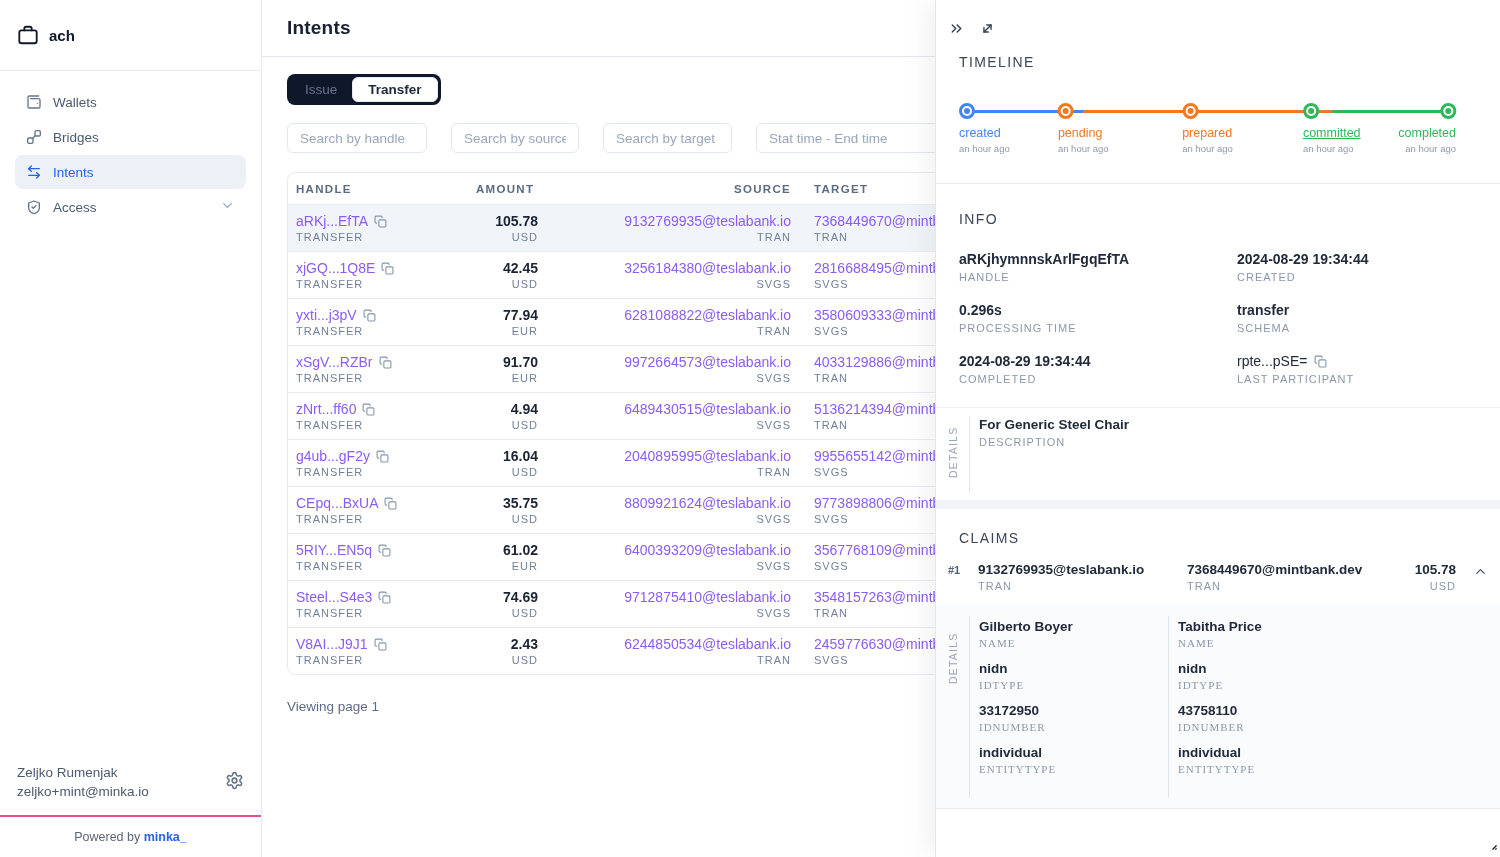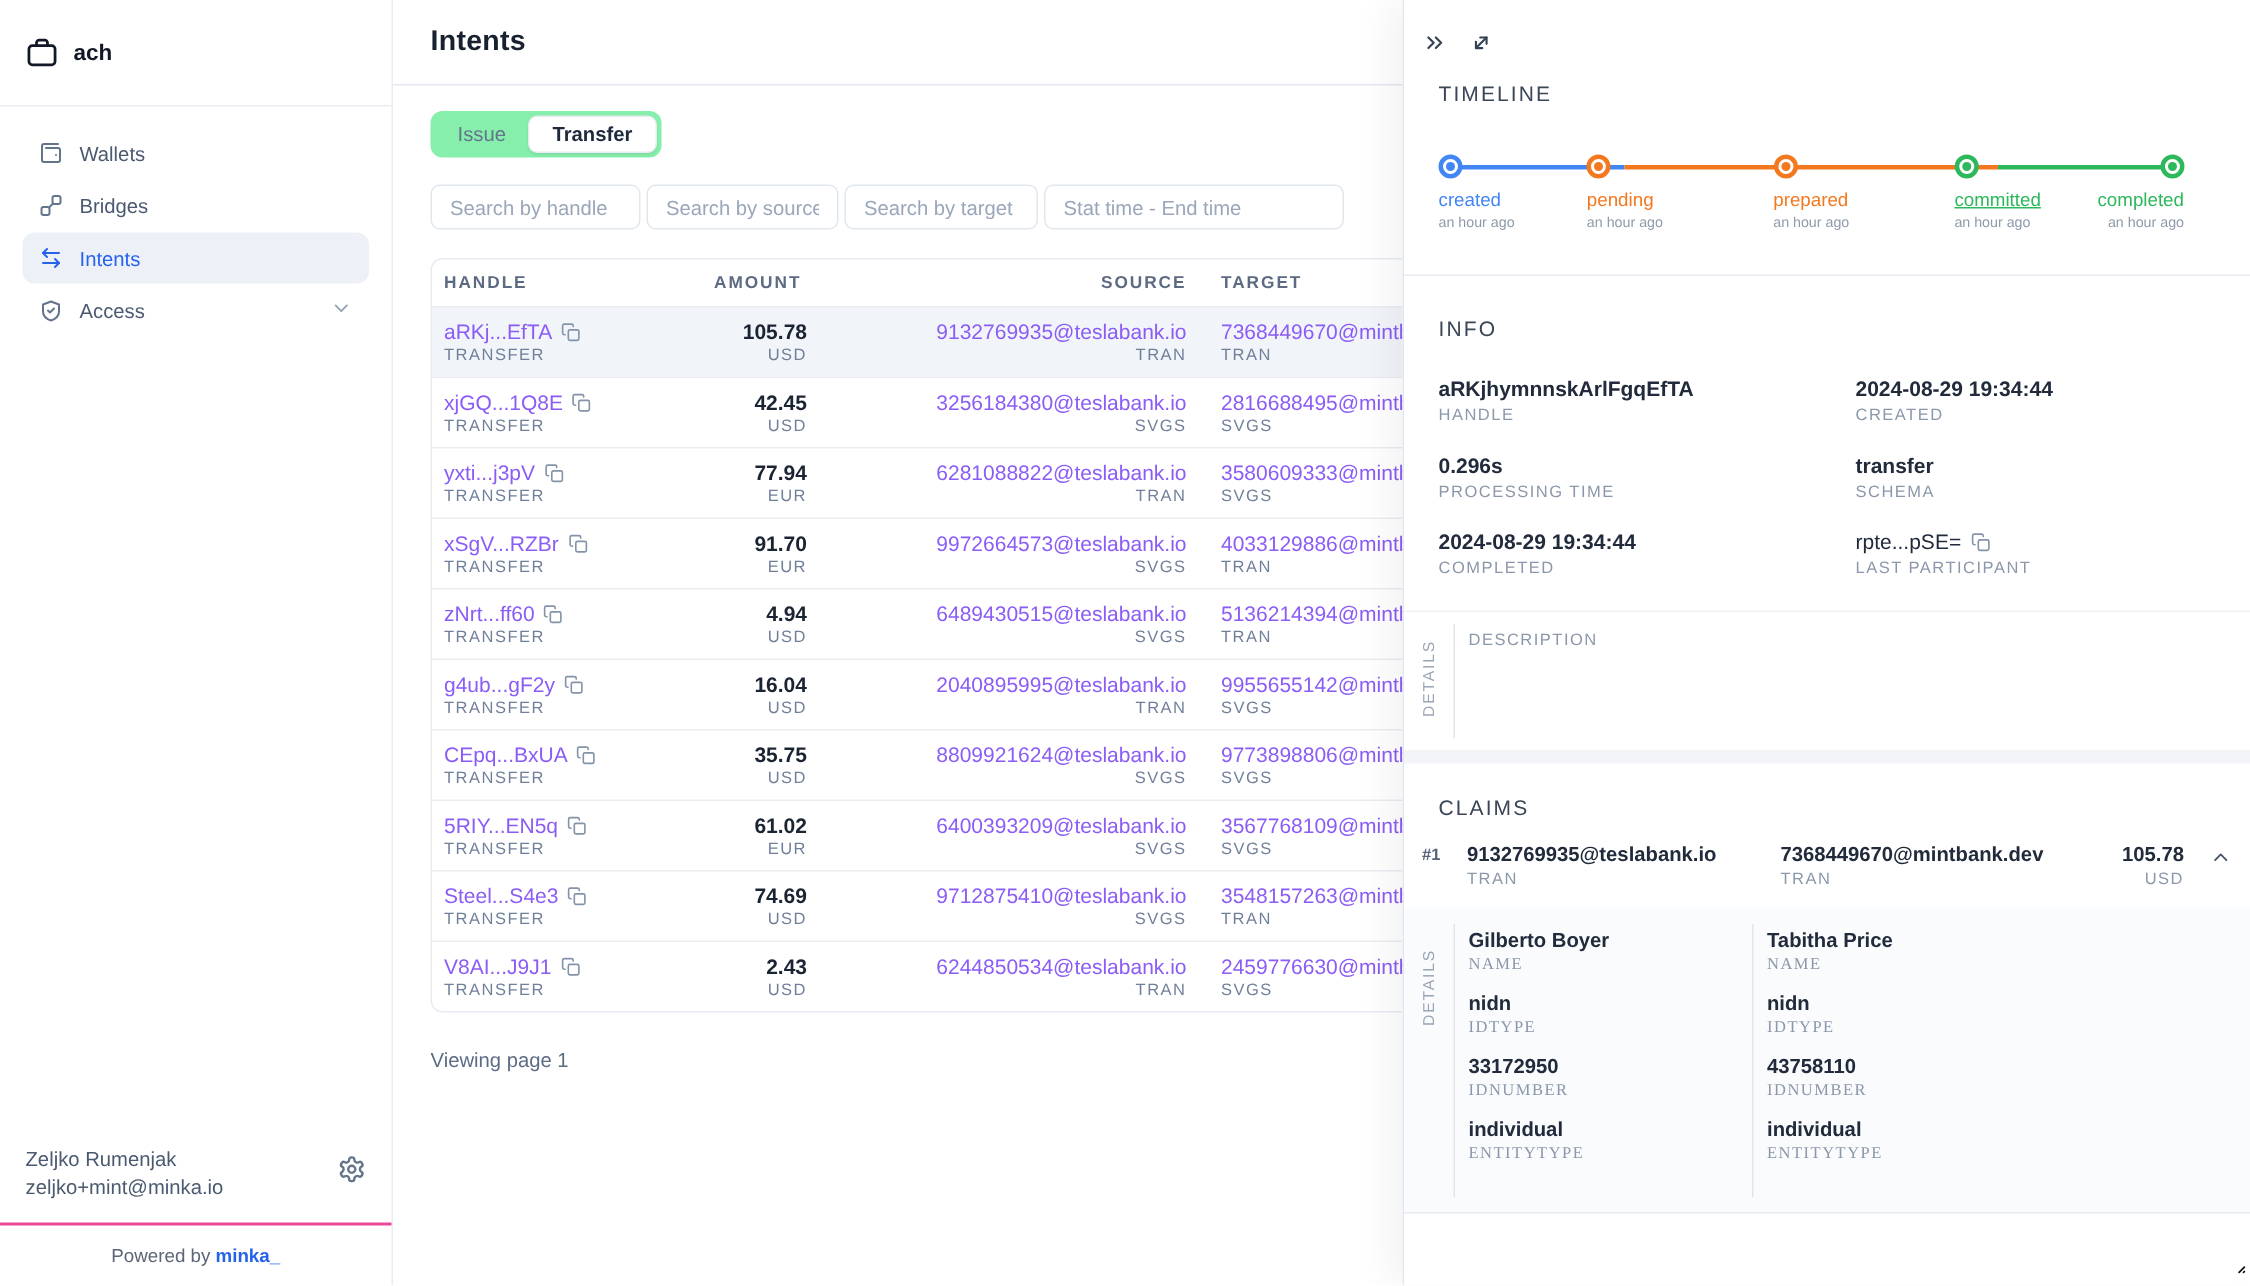--- a/index.html
+++ b/index.html
@@ -24,24 +24,24 @@
   .gear { margin-left:auto; color:#64748b; cursor:pointer; }
   .gear svg { width:19px; height:19px; }
   .powered { border-top:2px solid #ec4899; padding:13px 17px; font-size:12.5px; color:#5b6576;text-align:center; }
   .powered b { color:#2563eb; font-weight:700; }
 
   
   .main { flex:1; min-width:0; background:#fff; }
   .main-header { height:57px; border-bottom:1px solid #e4e7f2; display:flex; align-items:center; padding:0 25px; }
   .main-title { font-size:19px; font-weight:700; color:#18212f; letter-spacing:.2px; }
   .content { padding:17px 0 0 25px; }
-  .seg { display:inline-flex; background:#86efac; border-radius:8px; padding:3px; }
+  .seg { display:inline-flex; background:#0f172a; border-radius:8px; padding:3px; }
   .seg-opt { padding:5px 15px; font-size:13.5px; font-weight:500; color:#64748b; border-radius:6px; cursor:pointer; }
   .seg-opt.active { background:#fff; color:#1e293b; font-weight:600; border:1px solid #e8ecf2; box-shadow:0 1px 2px rgba(16,24,40,.08); padding:4px 15px; }
-  .filters { display:flex; gap:4px; margin-top:18px; }
+  .filters { display:flex; gap:24px; margin-top:18px; }
   .filters input { height:30px; border:1px solid #e2e7ee; border-radius:6px; padding:0 12px; font-size:13.5px; color:#334155; outline:none; background:#fff; font-family:inherit; }
   .filters input::placeholder { color:#9aa7ba; }
   .f-handle { width:140px; } .f-source { width:128px; } .f-target { width:129px; } .f-date { width:200px; }
 
   .table-card { margin-top:19px; width:910px; border:1px solid #e7ebf1; border-radius:8px; overflow:hidden; background:#fff; }
   .thead, .trow { display:grid; grid-template-columns:180px 70px 253px 1fr; }
   .thead { padding:10px 0 9px; }
   .th { font-size:11.5px; font-weight:600; letter-spacing:1.3px; color:#5c6b82; }
   .th.c1 { padding-left:8px; } .th.c2 { padding-left:8px; } .th.c3 { text-align:right; } .th.c4 { padding-left:23px; }
   .trow { border-top:1px solid #e9edf2; padding:7px 0 8px; cursor:pointer; }
@@ -559,20 +559,21 @@
         </div>
       </div>
     </div>
     <div class="hdiv lite"></div>
 
     <div class="dblock">
       <div class="vwrap">
           <span class="vlabel">DETAILS</span>
         </div>
       <div class="dcontent">
+        <div class="fval" style="font-size:13.5px;">For Generic Steel Chair</div>
         <div class="flab">DESCRIPTION</div>
       </div>
     </div>
     <div class="band"></div>
 
     <div class="claims-sect">
       <div class="sect-title claims-title">CLAIMS</div>
       <div class="claim-row">
         <span class="claim-idx">#1</span>
         <span class="claim-src">

